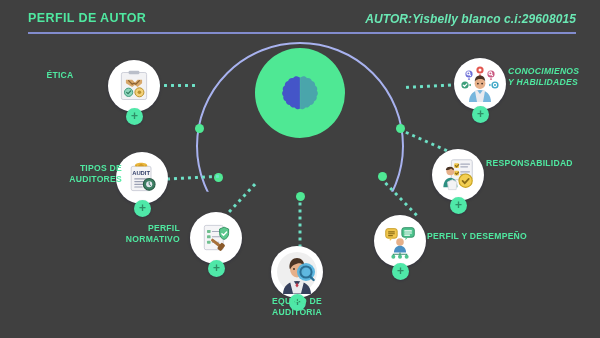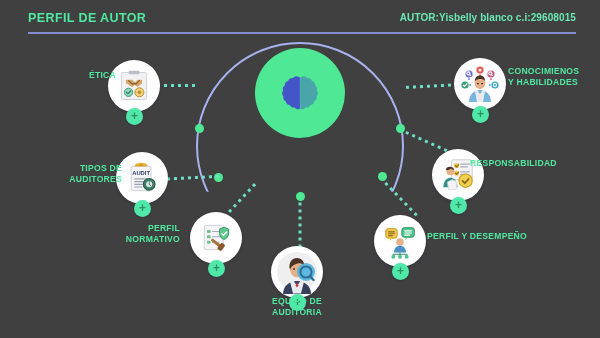--- a/index.html
+++ b/index.html
@@ -27,25 +27,26 @@
     position: absolute;
     left: 28px; top: 11px;
     font-size: 12.5px;
     font-weight: bold;
     letter-spacing: 0.4px;
     color: #4fe8a0;
   }
   #header-author {
     position: absolute;
     right: 24px; top: 12px;
-    font-size: 10px;
+    font-size: 12px;
     font-weight: bold;
     letter-spacing: 0.1px;
     color: #6ae8b4;
     white-space: nowrap;
+    font-style: italic;
   }
   #header-rule {
     position: absolute;
     left: 28px; top: 32px;
     width: 548px; height: 1.5px;
     background: #8e9ae8;
     opacity: .85;
   }
 
   
@@ -171,21 +172,21 @@
         <rect x="14" y="3" width="12" height="4" rx="1.4" fill="#b9bec9"></rect>
         <path d="M11 13h7l3 3 3-3h5v4l-5 4-3-2-3 2-7-4z" fill="#d8a86a"></path>
         <path d="M14 14l4 4 2-1 2 1 4-4" fill="none" stroke="#8a6132" stroke-width="1.4" stroke-linecap="round"></path>
         <circle cx="14" cy="27" r="4.6" fill="#8fd6bd" stroke="#3f9b7c" stroke-width="1.1"></circle>
         <path d="M11.8 27l1.6 1.6 3-3.2" fill="none" stroke="#2f7b60" stroke-width="1.3" stroke-linecap="round"></path>
         <circle cx="26" cy="27" r="5" fill="#f3d17a" stroke="#b9912e" stroke-width="1.1"></circle>
         <circle cx="26" cy="27" r="2" fill="#b9912e"></circle>
       </svg>
     </div>
     <div class="node-plus" style="left:126px; top:108px;">+</div>
-    <div class="node-label label-left" style="left:36px; top:70px; width:80px;">ÉTICA</div>
+    <div class="node-label label-left" style="left:20px; top:70px; width:80px;text-align:center;">ÉTICA</div>
   </div>
 
   <div class="node">
     <div class="node-bubble" style="left:116px; top:152px; width:52px; height:52px;">
       <svg width="36" height="36" viewBox="0 0 40 40">
         <rect x="8" y="7" width="22" height="27" rx="2" fill="#f4f4f6" stroke="#c9ccd6" stroke-width="1"></rect>
         <path d="M12 7c0-3 3-4 7-4s7 1 7 4z" fill="#e8b63c"></path>
         <path d="M13 5l2 2 4-3 4 3 2-2v2H13z" fill="#d49a24"></path>
         <text x="19" y="17" font-family="Liberation Sans, sans-serif" font-size="6.5" font-weight="bold" fill="#33406b" text-anchor="middle">AUDIT</text>
         <g stroke="#9aa0b4" stroke-width="1.3" stroke-linecap="round">
@@ -309,21 +310,21 @@
         </g>
         <circle cx="12" cy="16" r="4.2" fill="#e6b089"></circle>
         <path d="M11.6 11.2c-2.4 0-4.4 1.2-4.4 3.6 0 0 3.4.6 5.6-1.6 0 0 1.2 1.6 2.8 1.8.4-2.6-1.4-3.8-4-3.8z" fill="#4b3425"></path>
         <path d="M4.6 33c0-6 3.4-10 7.4-10s7.4 4 7.4 10z" fill="#2e8f82"></path>
         <path d="M14 25l5 2.4-1 8h-8l-1-8z" fill="#f3f3f5" stroke="#d5d7de" stroke-width=".9"></path>
         <circle cx="28" cy="26" r="7" fill="#f3cf52" stroke="#c9a423" stroke-width="1.2"></circle>
         <path d="M24.8 26.2l2.3 2.4 4.2-4.6" stroke="#8a6c17" stroke-width="1.8" fill="none" stroke-linecap="round"></path>
       </svg>
     </div>
     <div class="node-plus" style="left:450px; top:197px;">+</div>
-    <div class="node-label label-right" style="left:470px; top:158px; width:110px;">RESPONSABILIDAD</div>
+    <div class="node-label label-right" style="left:486px; top:158px; width:110px;">RESPONSABILIDAD</div>
   </div>
 
   <div class="node">
     <div class="node-bubble" style="left:454px; top:58px; width:52px; height:52px;">
       <svg width="40" height="40" viewBox="0 0 40 40">
         <g>
           <circle cx="20" cy="6" r="3.6" fill="#e2564f"></circle>
           <path d="M20 9.6l-1.2 2.2h2.4z" fill="#e2564f"></path>
           <circle cx="20" cy="6" r="1.5" fill="#fff"></circle>
         </g>
@@ -351,17 +352,17 @@
         </g>
         <circle cx="20" cy="19.5" r="5.4" fill="#e6b089"></circle>
         <path d="M14.8 17.5c0-4 2.3-6 5.2-6s5.2 2 5.2 6c0-.4-1.2-2.6-5.2-2.6s-5.2 2.8-5.2 2.6z" fill="#4b3425"></path>
         <circle cx="17.9" cy="19.6" r=".9" fill="#3a2a20"></circle>
         <circle cx="22.1" cy="19.6" r=".9" fill="#3a2a20"></circle>
         <path d="M9 38c0-7.2 4.8-12 11-12s11 4.8 11 12z" fill="#76b6dd"></path>
         <path d="M17 26l3 4 3-4 2 1-2 11h-6l-2-11z" fill="#e9eaee"></path>
       </svg>
     </div>
     <div class="node-plus" style="left:472px; top:106px;">+</div>
-    <div class="node-label label-right" style="left:508px; top:66px; width:92px;">CONOCIMIENOS
+    <div class="node-label label-right" style="left:508px; top:66px; width:92px;font-style:italic;">CONOCIMIENOS
 Y HABILIDADES</div>
   </div>
 
 </div>
 
 </body></html>

